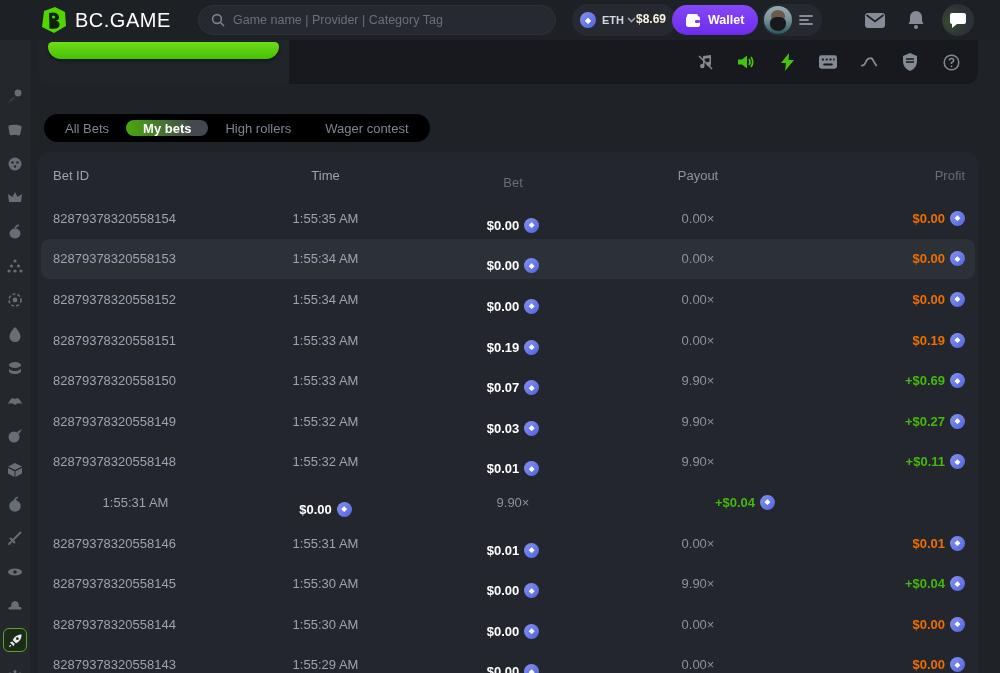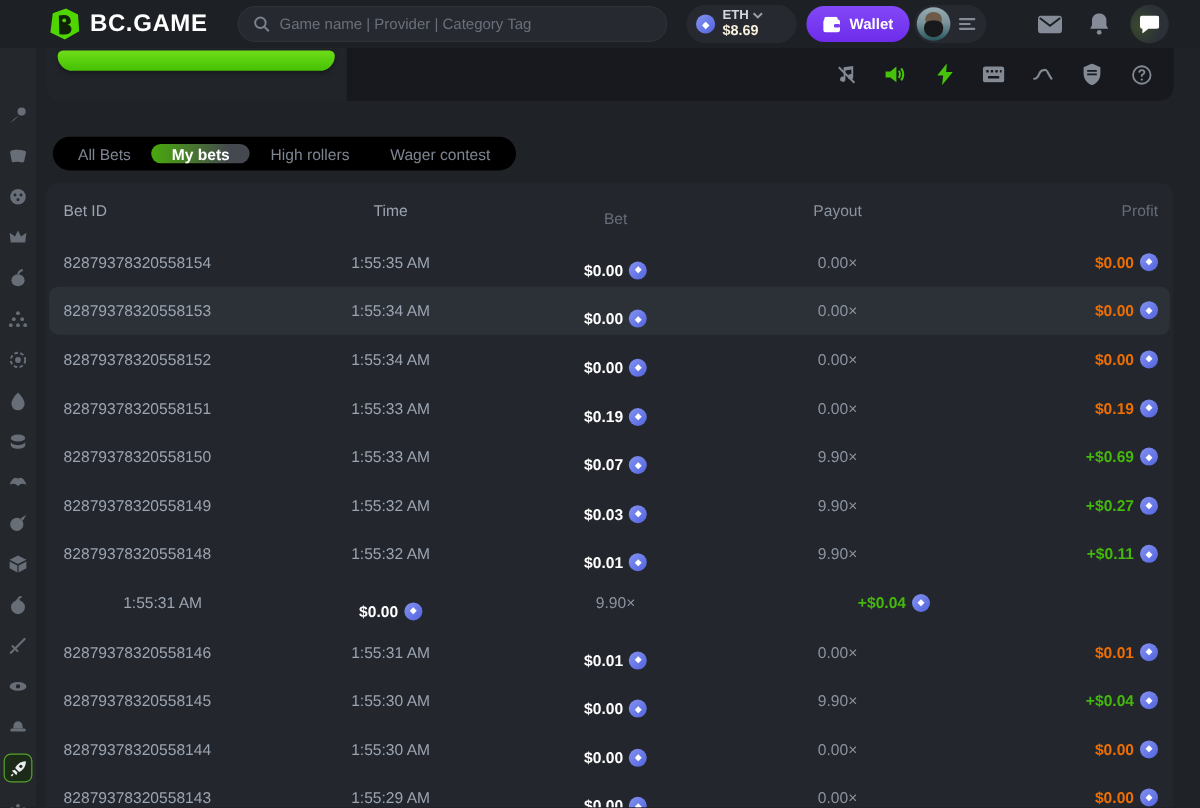--- a/index.html
+++ b/index.html
@@ -3,35 +3,35 @@
 <meta charset="utf-8">
 <style>
   * { margin:0; padding:0; box-sizing:border-box; }
   html,body { width:1000px; height:673px; overflow:hidden; }
   body { position:relative; background:#1f2227; font-family:"Liberation Sans", sans-serif; }
 
   
   .navbar { position:absolute; top:0; left:0; width:1000px; height:40px; background:#1d2024; z-index:10; }
   .logo-wrap { position:absolute; left:40px; top:6px; display:flex; align-items:center; gap:8px; }
   .logo-mark { width:27px; height:28px; }
-  .brand { color:#fff; font-size:20px; font-weight:bold; letter-spacing:.5px; }
+  .brand { color:#fff; font-size:20px; font-weight:normal; letter-spacing:.5px; }
 
   .search { position:absolute; left:198px; top:5px; width:358px; height:30px; background:#26292f;
             border:1px solid #2e3238; border-radius:15px; display:flex; align-items:center; padding:0 12px; gap:8px; }
   .search input { flex:1; background:transparent; border:none; outline:none; color:#cfd4db; font-size:12.5px;
                   font-family:Liberation Sans, sans-serif; }
   .search input::placeholder { color:#69707b; }
 
   .balance-pill { position:absolute; left:572px; top:4px; height:32px; min-width:92px; background:#26292f;
                   border-radius:16px; display:flex; align-items:center; padding:0 10px 0 8px; gap:6px; cursor:pointer; }
   .coin { display:inline-flex; align-items:center; justify-content:center; border-radius:50%;
           background:linear-gradient(135deg,#8593f1,#5163de); color:#fff; flex:none; }
   .coin.c16 { width:16px; height:16px; font-size:8px; }
   .coin.c15 { width:15px; height:15px; font-size:7px; }
-  .bal-col { display:flex; flex-direction:column; line-height:1.15; }
+  .bal-col { display:flex; flex-direction:row; line-height:1.15; }
   .bal-top { display:flex; align-items:center; gap:3px; color:#d3d7dd; font-size:11px; font-weight:bold; }
   .bal-amt { color:#f7f0dd; font-size:12px; font-weight:bold; }
 
   .wallet-btn { position:absolute; left:672px; top:5px; height:30px; padding:0 14px; border:none; cursor:pointer;
                 border-radius:15px; background:linear-gradient(180deg,#8348f7,#6d2ceb); color:#fff; font-size:12.5px;
                 font-weight:bold; display:flex; align-items:center; gap:7px; font-family:"Liberation Sans", sans-serif; }
 
   .avatar-pill { position:absolute; left:762px; top:4px; height:32px; background:#26292f; border-radius:16px;
                  display:flex; align-items:center; padding:2px 9px 2px 2px; gap:7px; cursor:pointer; }
   .avatar { width:28px; height:28px; border-radius:50%; overflow:hidden; position:relative;

